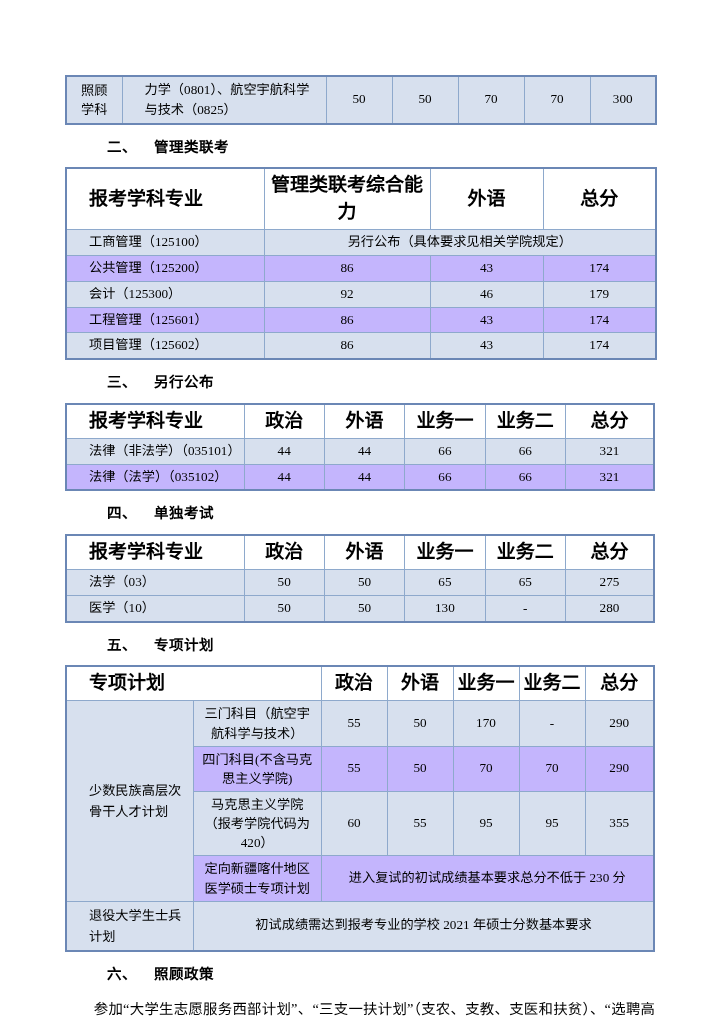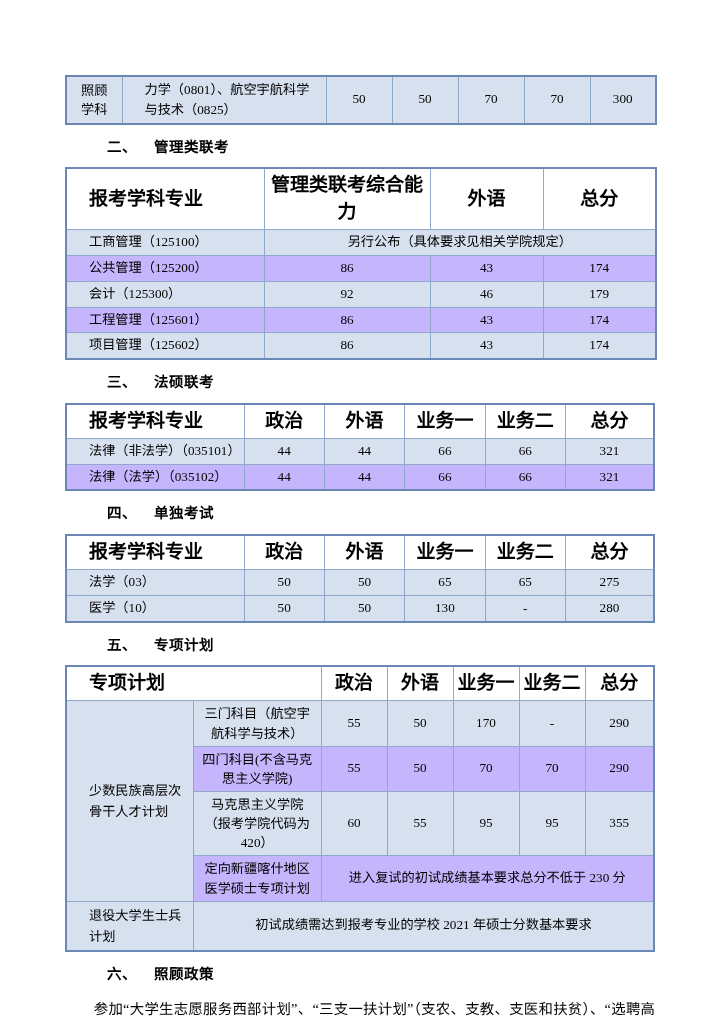--- a/index.html
+++ b/index.html
@@ -169,21 +169,21 @@
       <tr>
         <td class="c-major l band outer-left outer-bottom">项目管理（125602）</td>
         <td class="band outer-bottom">86</td>
         <td class="band outer-bottom">43</td>
         <td class="band outer-bottom outer-right">174</td>
       </tr>
     </tbody>
   </table>
 
   <div class="section-heading">
-    <span class="num">三、</span><span>法硕联考</span>
+    <span class="num">三、</span><span>另行公布</span>
   </div>
 
   <table class="score t34">
     <tbody>
       <tr class="hdr">
         <td class="c-major l outer-top outer-left">报考学科专业</td>
         <td class="c-sub outer-top">政治</td>
         <td class="c-sub outer-top">外语</td>
         <td class="c-sub outer-top">业务一</td>
         <td class="c-sub outer-top">业务二</td>

